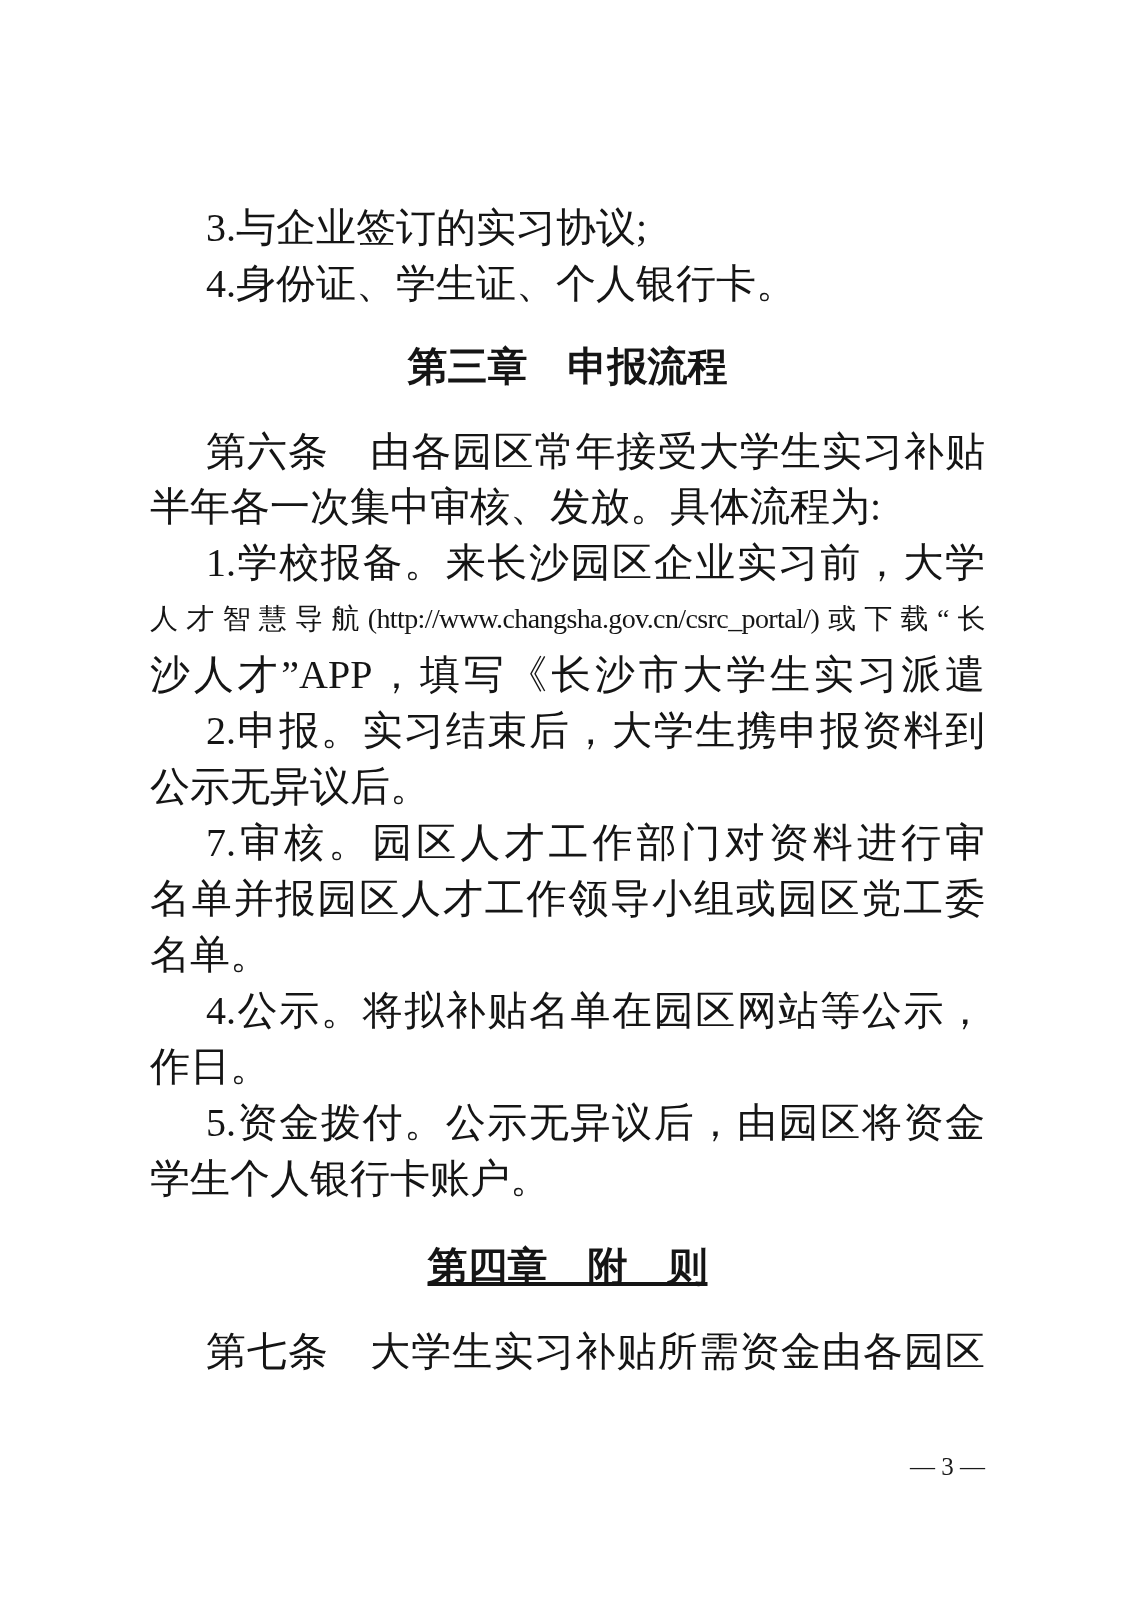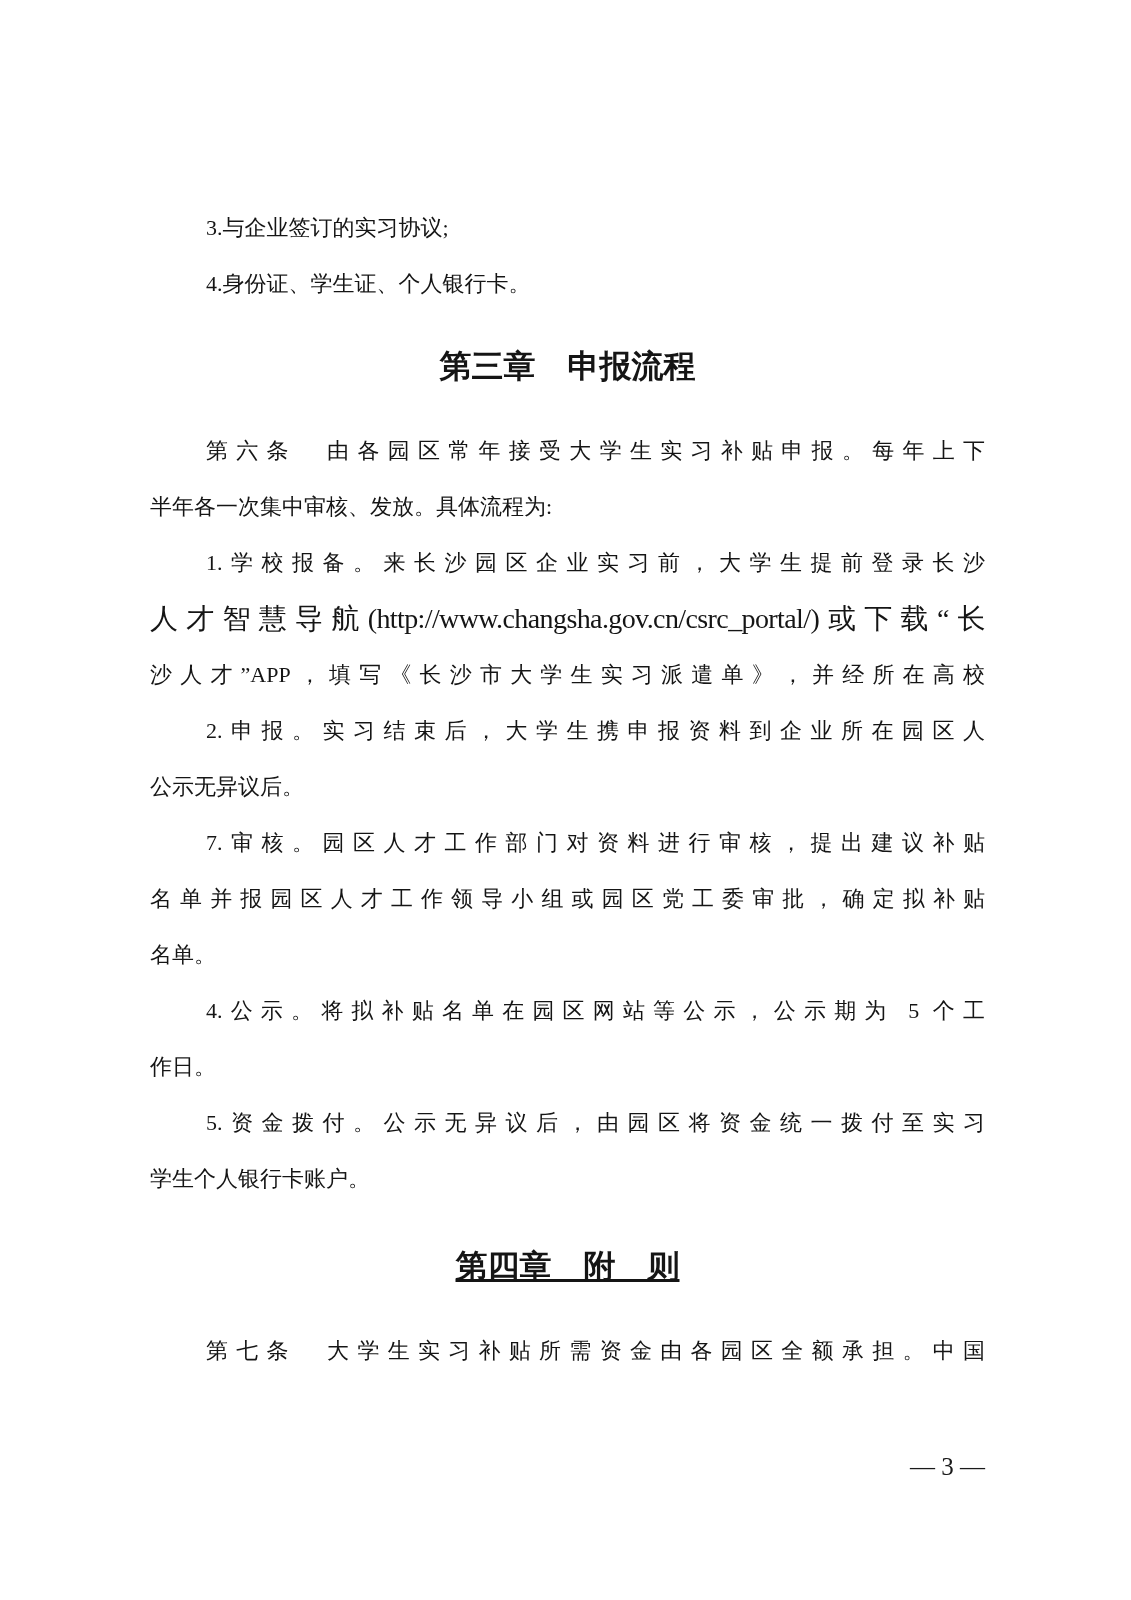--- a/index.html
+++ b/index.html
@@ -16,21 +16,21 @@
     font-family: "Liberation Serif", "DejaVu Serif", serif;
     overflow: hidden;
   }
   .content {
     position: absolute;
     left: 150px;
     top: 200px;
     width: 835px;
   }
   .line {
-    font-size: 22px;
+    font-size: 40px;
     line-height: 56px;
     height: 56px;
     overflow: hidden;
     white-space: pre-wrap;
   }
   .indent {
     text-indent: 56px;
   }
   .just {
     text-align: justify;
@@ -40,21 +40,21 @@
     font-size: 28px;
     letter-spacing: -0.6px;
   }
   .lead {
     font-weight: 400;
     font-family: "Liberation Sans", "DejaVu Sans", sans-serif;
   }
   .chapter-heading {
     font-family: "Liberation Sans", "DejaVu Sans", sans-serif;
     font-weight: 700;
-    font-size: 32px;
+    font-size: 40px;
     line-height: 56px;
     height: 56px;
     text-align: center;
     overflow: hidden;
   }
   .heading-3 {
     margin: 26px 0 29px 0;
   }
   .heading-4 {
     margin: 31px 0 29px 0;

